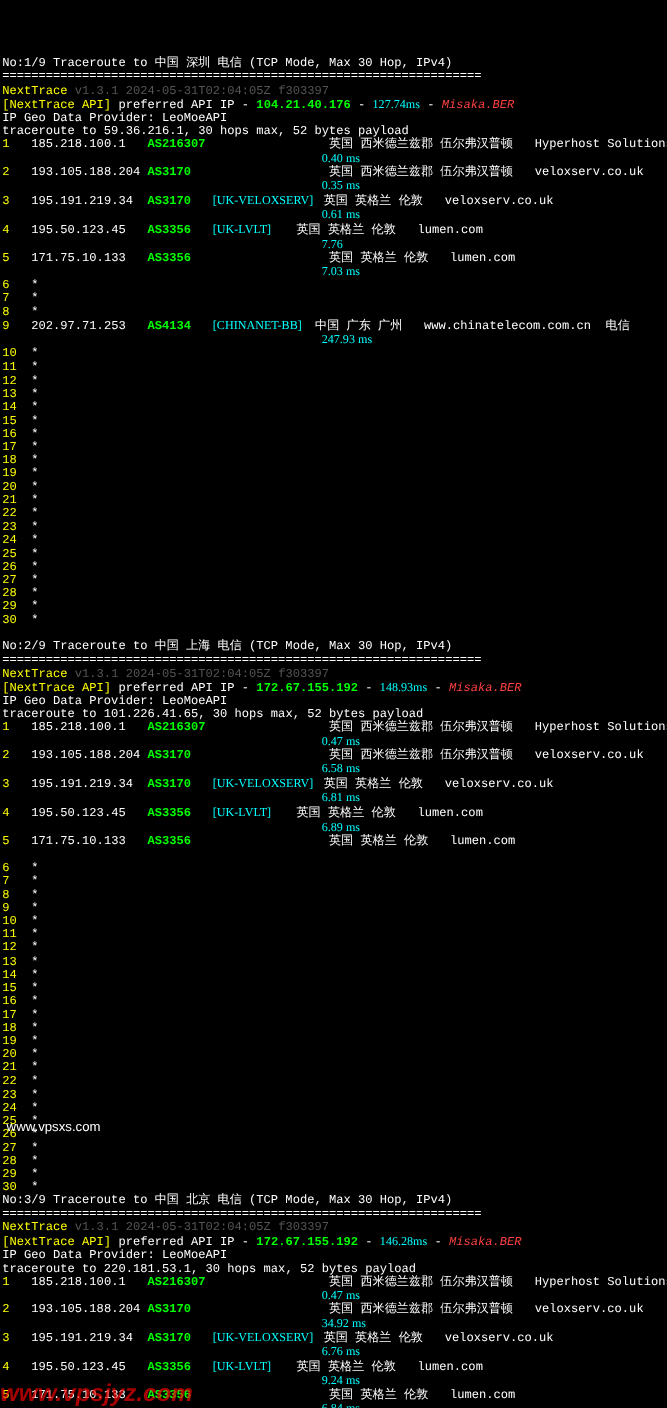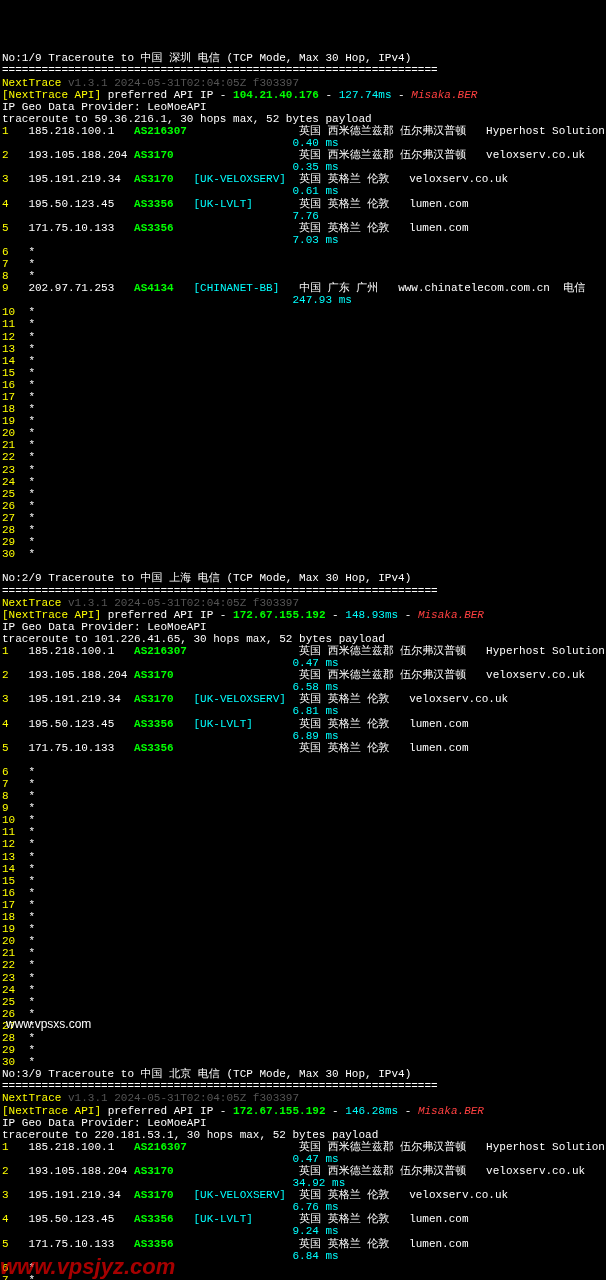--- a/index.html
+++ b/index.html
@@ -8,21 +8,21 @@
     color: #c0c0c0;
     font-family: "Courier New", monospace;
     font-size: 11px;
     line-height: 1.1;
     white-space: pre;
     padding: 4px 2px;
     width: 606px;
     overflow: hidden;
   }
   .white { color: #ffffff; }
-  .cyan { color: #00ffff; }
+  .cyan { color: #00ffff; font-family: Liberation Serif, serif; }
   .green { color: #00ff00; font-weight: bold; }
   .red { color: #ff4040; font-style: italic; }
   .yellow { color: #ffff00; }
   .dim { color: #555; }
   .line { display: block; }
   .watermark {
     position: absolute;
     color: rgba(255,0,0,0.65);
     font-family: Arial, sans-serif;
     font-size: 22px;

